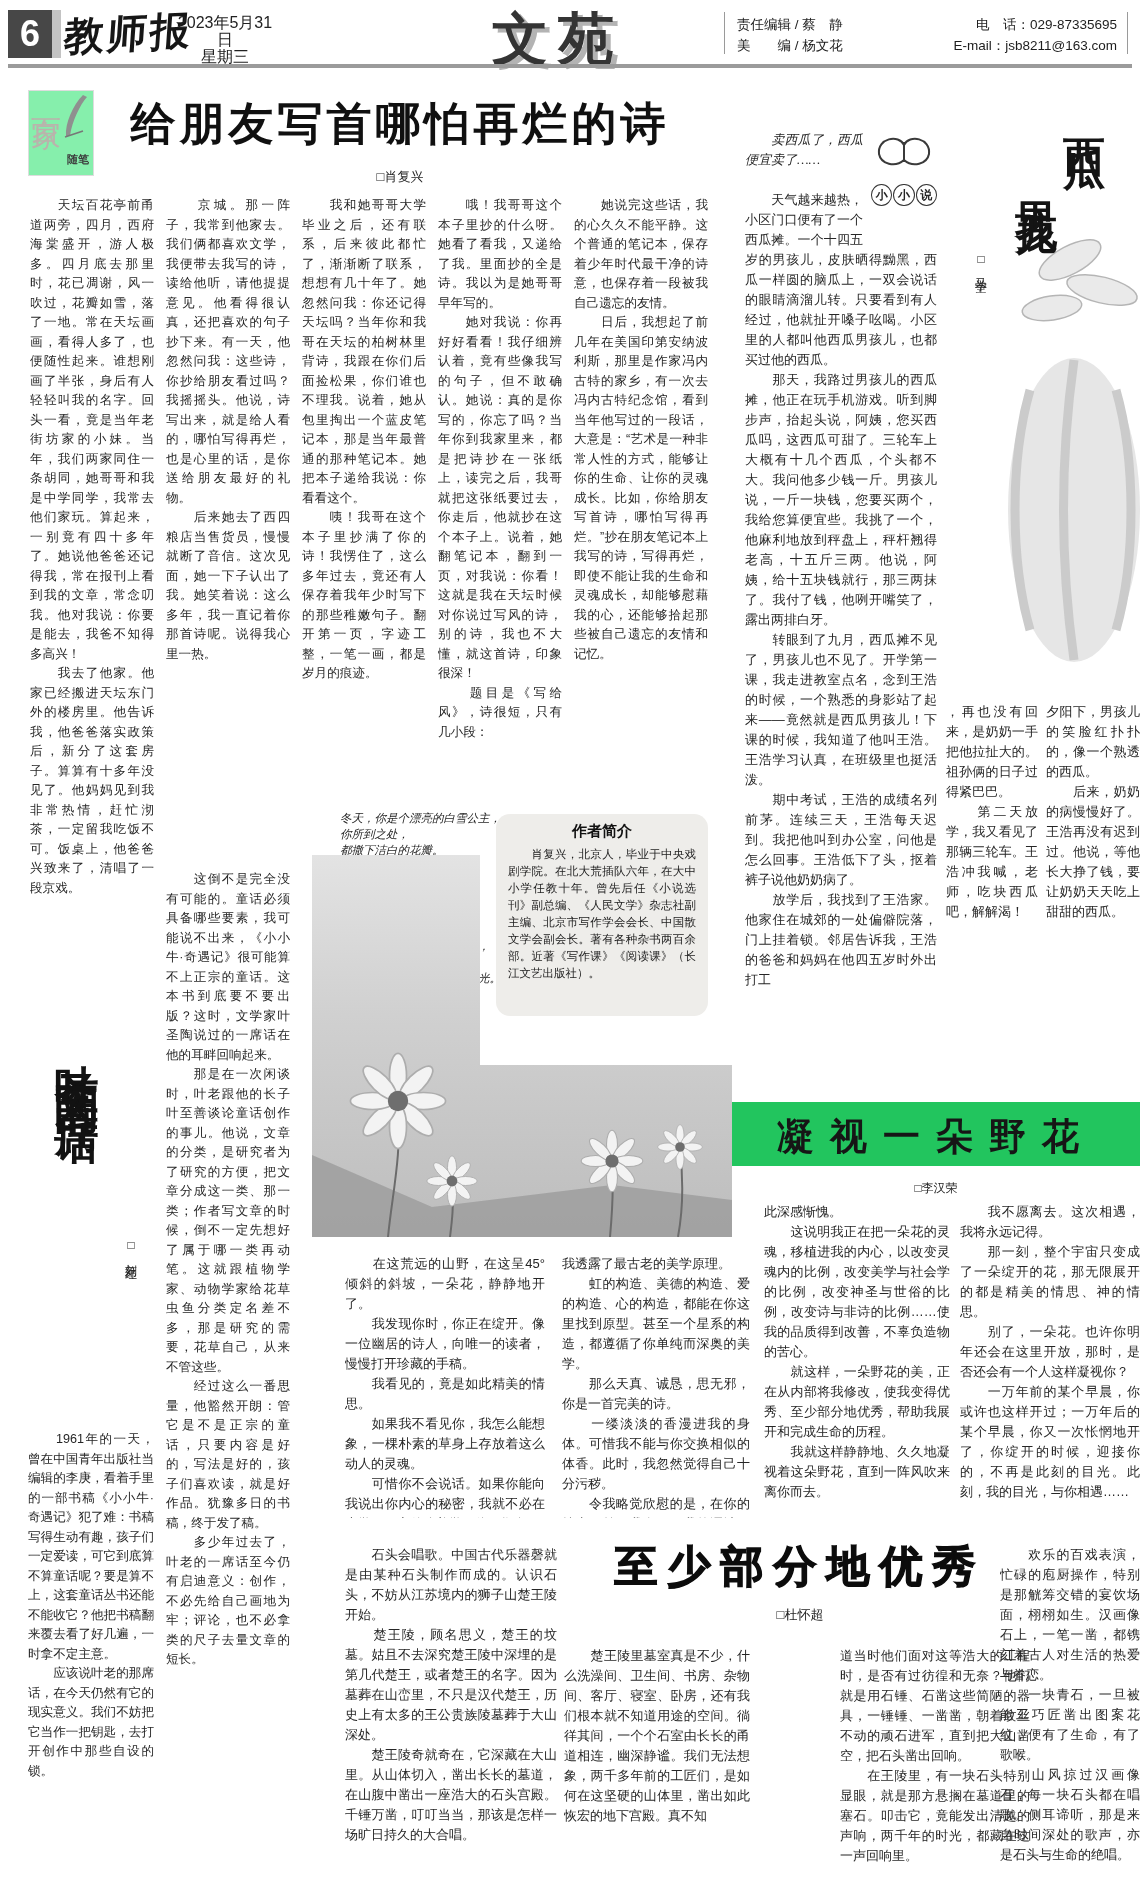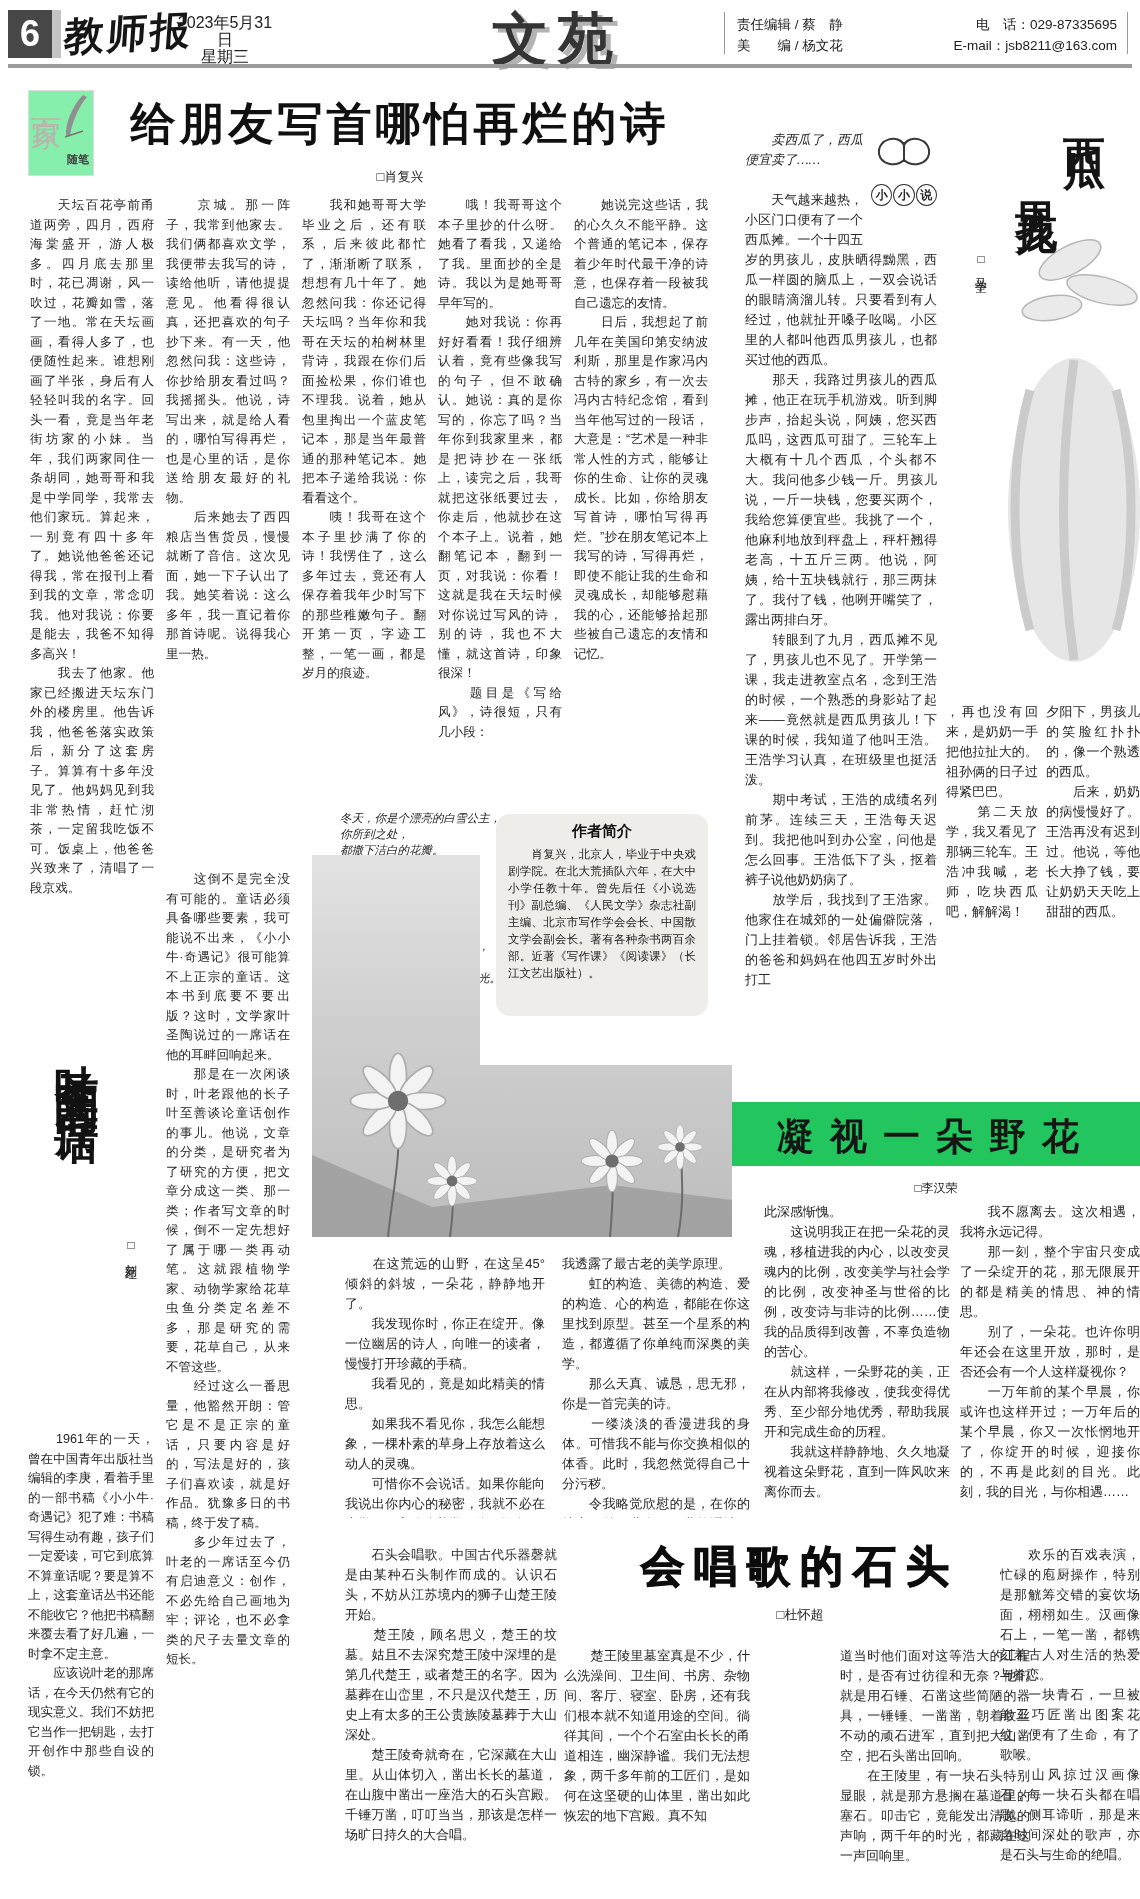--- a/index.html
+++ b/index.html
@@ -260,21 +260,21 @@
 　　就这样，一朵野花的美，正在从内部将我修改，使我变得优秀、至少部分地优秀，帮助我展开和完成生命的历程。
 　　我就这样静静地、久久地凝视着这朵野花，直到一阵风吹来离你而去。</div>
   <div class="col col-lg" id="flcolD">　　我不愿离去。这次相遇，我将永远记得。
 　　那一刻，整个宇宙只变成了一朵绽开的花，那无限展开的都是精美的情思、神的情思。
 　　别了，一朵花。也许你明年还会在这里开放，那时，是否还会有一个人这样凝视你？
 　　一万年前的某个早晨，你或许也这样开过；一万年后的某个早晨，你又一次怅惘地开了，你绽开的时候，迎接你的，不再是此刻的目光。此刻，我的目光，与你相遇……</div>
 
   <div class="col col-lg" id="stcol1">　　石头会唱歌。中国古代乐器磬就是由某种石头制作而成的。认识石头，不妨从江苏境内的狮子山楚王陵开始。
 　　楚王陵，顾名思义，楚王的坟墓。姑且不去深究楚王陵中深埋的是第几代楚王，或者楚王的名字。因为墓葬在山峦里，不只是汉代楚王，历史上有太多的王公贵族陵墓葬于大山深处。
 　　楚王陵奇就奇在，它深藏在大山里。从山体切入，凿出长长的墓道，在山腹中凿出一座浩大的石头宫殿。千锤万凿，叮叮当当，那该是怎样一场旷日持久的大合唱。</div>
-  <div id="stonetitle">会唱歌的石头</div>
+  <div id="stonetitle">至少部分地优秀</div>
   <div id="stonebyline">□杜怀超</div>
   <div class="col col-lg" id="stcol2">　　楚王陵里墓室真是不少，什么洗澡间、卫生间、书房、杂物间、客厅、寝室、卧房，还有我们根本就不知道用途的空间。徜徉其间，一个个石室由长长的甬道相连，幽深静谧。我们无法想象，两千多年前的工匠们，是如何在这坚硬的山体里，凿出如此恢宏的地下宫殿。真不知</div>
   <div class="col col-lg" id="stcol3">道当时他们面对这等浩大的工程时，是否有过彷徨和无奈？他们就是用石锤、石凿这些简陋的器具，一锤锤、一凿凿，朝着纹丝不动的顽石进军，直到把大山凿空，把石头凿出回响。
 　　在王陵里，有一块石头特别显眼，就是那方悬搁在墓道里的塞石。叩击它，竟能发出清越的声响，两千年的时光，都藏在这一声回响里。</div>
   <div class="col col-lg" id="stcol4">　　欢乐的百戏表演，忙碌的庖厨操作，特别是那觥筹交错的宴饮场面，栩栩如生。汉画像石上，一笔一凿，都镌刻着古人对生活的热爱与眷恋。
 　　一块青石，一旦被能工巧匠凿出图案花纹，便有了生命，有了歌喉。
 　　山风掠过汉画像石，每一块石头都在唱歌。侧耳谛听，那是来自时间深处的歌声，亦是石头与生命的绝唱。</div>
 
 </div>
 

